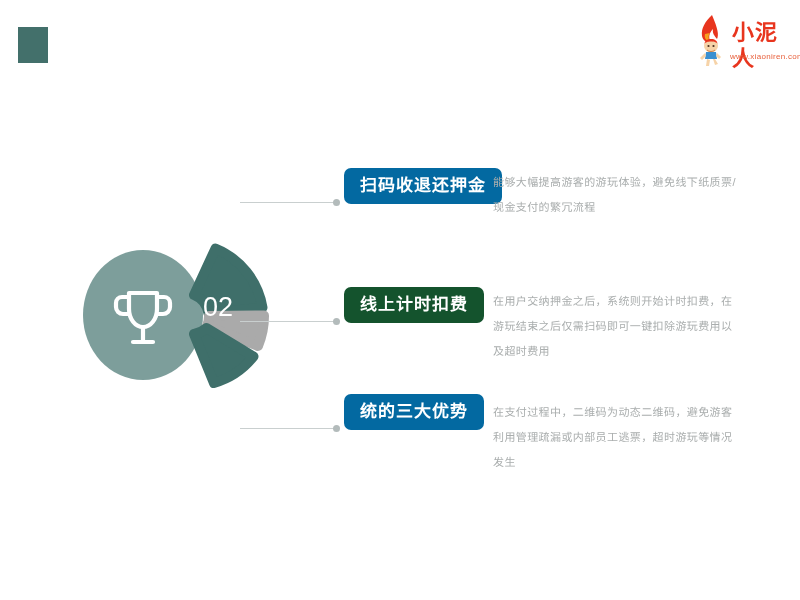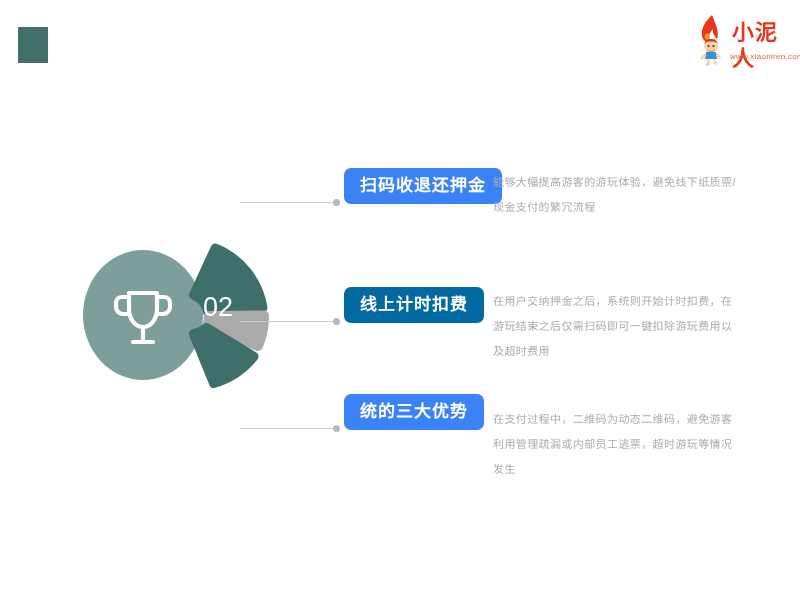--- a/index.html
+++ b/index.html
@@ -143,36 +143,36 @@
     line-height: 36px;
     padding: 0 16px;
     border-radius: 7px;
     color: #ffffff;
     font-size: 17px;
     font-weight: bold;
     letter-spacing: 1px;
     white-space: nowrap;
     box-sizing: border-box;
   }
-  .pill-teal { background: #3b82f6; }
-  .pill-gray { background: #0369a1; }
+  .pill-teal { background: #0369a1; }
+  .pill-gray { background: #14532d; }
 
   .desc {
     position: absolute;
     left: 253px;
     top: 0;
     width: 250px;
     font-size: 11px;
     line-height: 25px;
     color: #a9adad;
     letter-spacing: 0.4px;
   }
   .row-1 .desc { top: 2px; }
   .row-2 .desc { top: 2px; }
-  .row-3 .desc { top: 13px; }
+  .row-3 .desc { top: 6px; }
 </style>
 </head>
 <body>
 
 <div class="header">
   <div class="title-bullet"></div>
 </div>
 
 <div class="logo">
   <svg class="logo-mark" viewBox="0 0 40 52">

